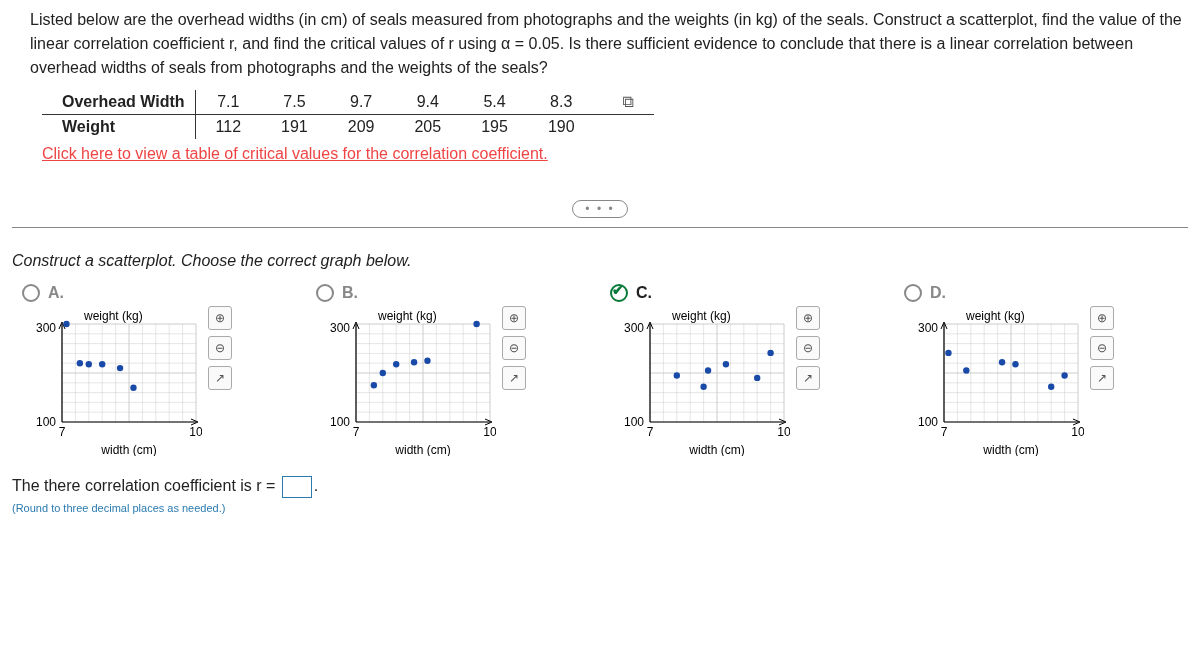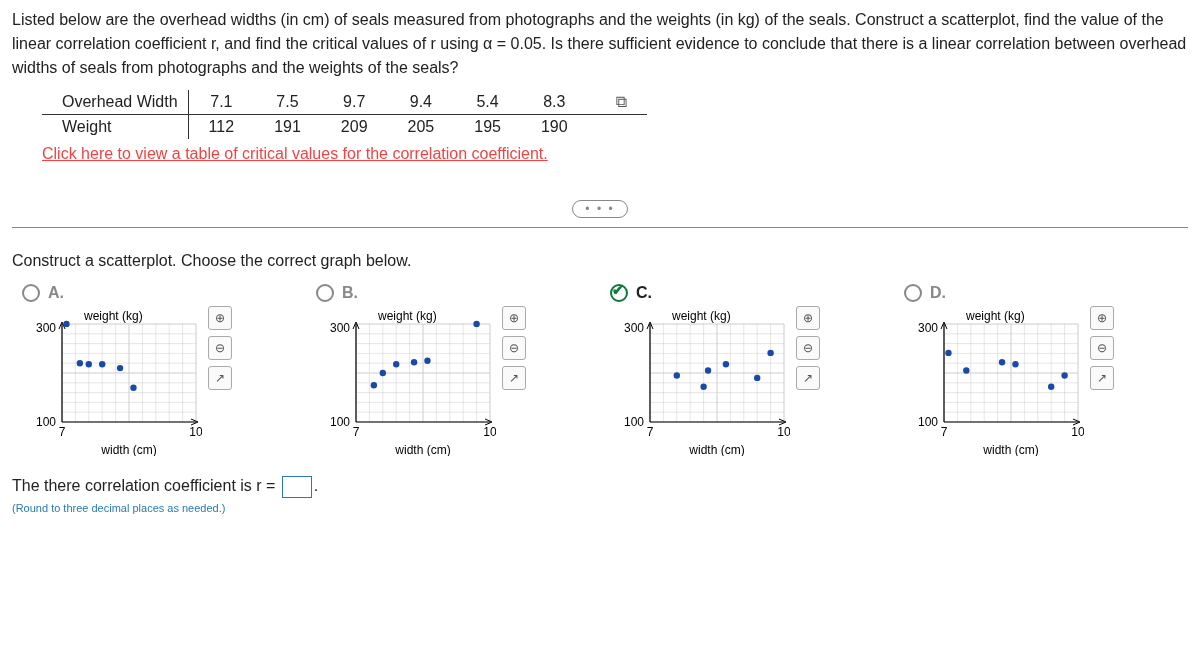--- a/index.html
+++ b/index.html
@@ -8,34 +8,35 @@
       margin: 0;
       padding: 8px 12px;
       color: #222;
       background: #fff;
       width: 1200px;
       box-sizing: border-box;
     }
     .question-text {
       line-height: 1.5;
       margin-bottom: 10px;
+      margin-left: 18px;
     }
     .data-table {
       border-collapse: collapse;
       margin-left: 30px;
       margin-bottom: 6px;
     }
     .data-table td {
       padding: 3px 20px;
       text-align: center;
       font-size: 16px;
     }
     .data-table td.label {
       text-align: left;
-      font-weight: normal;
+      font-weight: bold;
       border-right: 1px solid #333;
       padding-right: 10px;
     }
     .data-table tr:first-child td {
       border-bottom: 1px solid #333;
     }
     .copy-icon {
       display: inline-block;
       margin-left: 8px;
       color: #555;
@@ -63,20 +64,21 @@
       letter-spacing: 2px;
       cursor: pointer;
     }
     hr.sep {
       border: none;
       border-top: 1px solid #888;
       margin: -11px 0 24px 0;
     }
     .sub-question {
       margin-bottom: 14px;
+      font-style: italic;
     }
     .options-row {
       display: flex;
       gap: 24px;
       align-items: flex-start;
       margin-left: 10px;
     }
     .option {
       display: flex;
       flex-direction: column;

